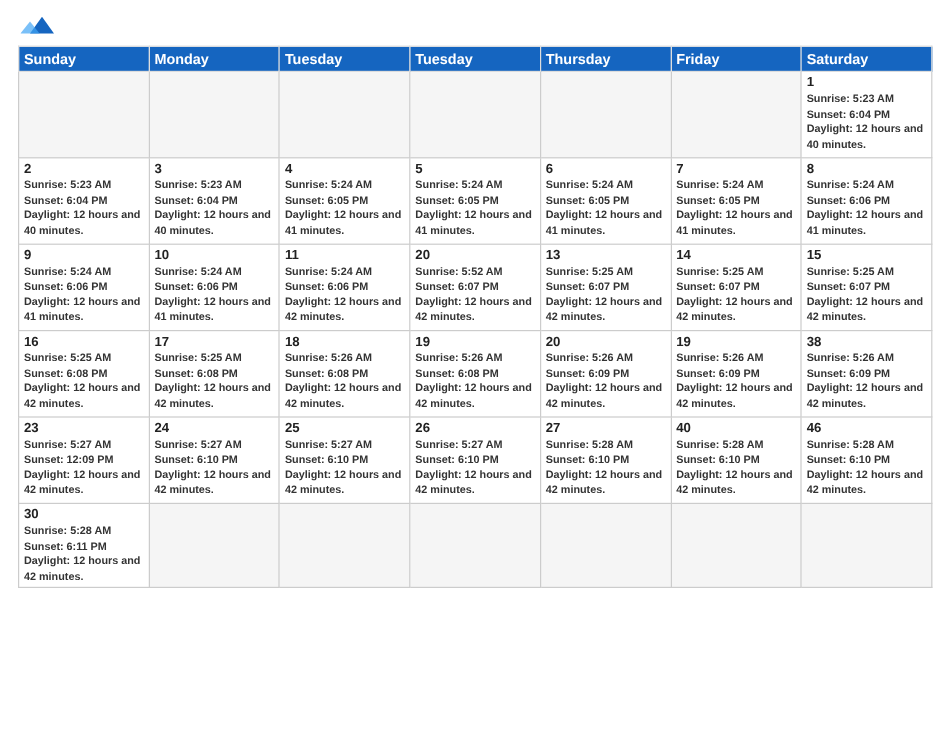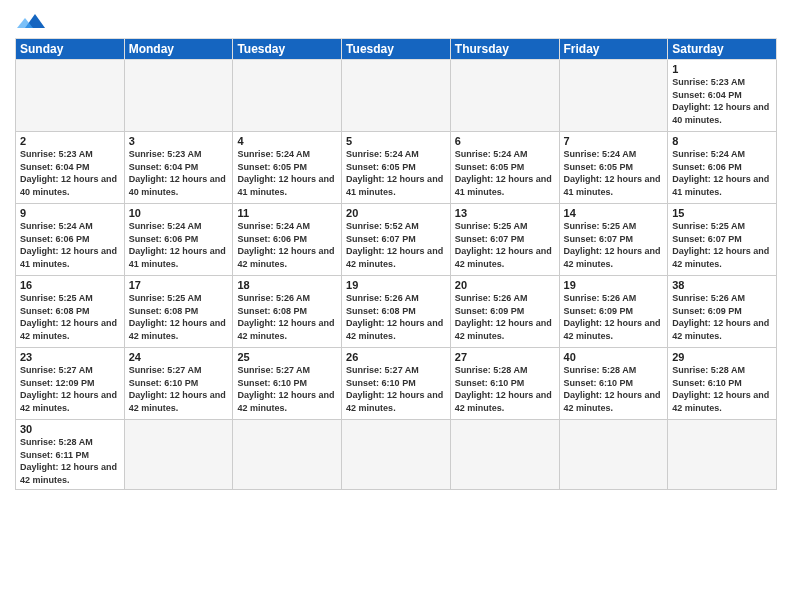--- a/index.html
+++ b/index.html
@@ -296,21 +296,21 @@
 Sunset: 6:10 PM
 Daylight: 12 hours and 42 minutes.</div>
         </td>
         <td>
           <span class="day-number">40</span>
           <div class="day-info">Sunrise: 5:28 AM
 Sunset: 6:10 PM
 Daylight: 12 hours and 42 minutes.</div>
         </td>
         <td>
-          <span class="day-number">29</span>
+          <span class="day-number">46</span>
           <div class="day-info">Sunrise: 5:28 AM
 Sunset: 6:10 PM
 Daylight: 12 hours and 42 minutes.</div>
         </td>
       </tr>
       <tr class="last-row">
         <td>
           <span class="day-number">30</span>
           <div class="day-info">Sunrise: 5:28 AM
 Sunset: 6:11 PM

